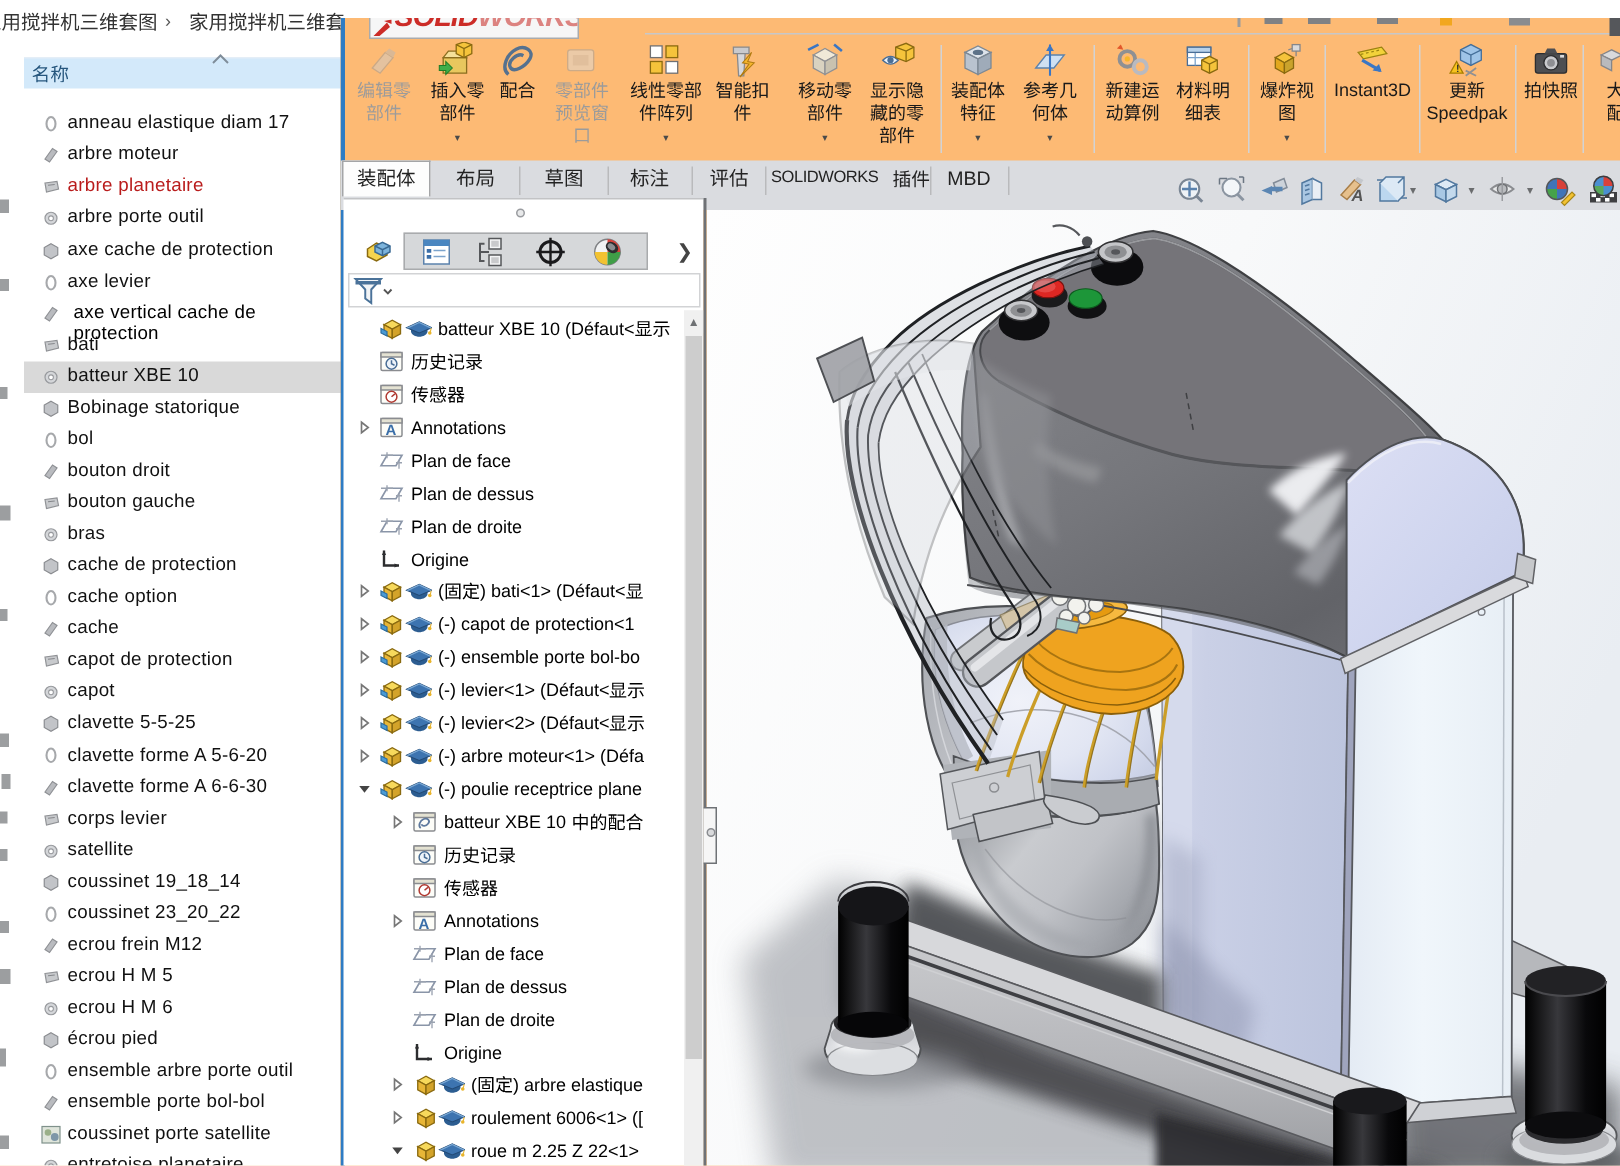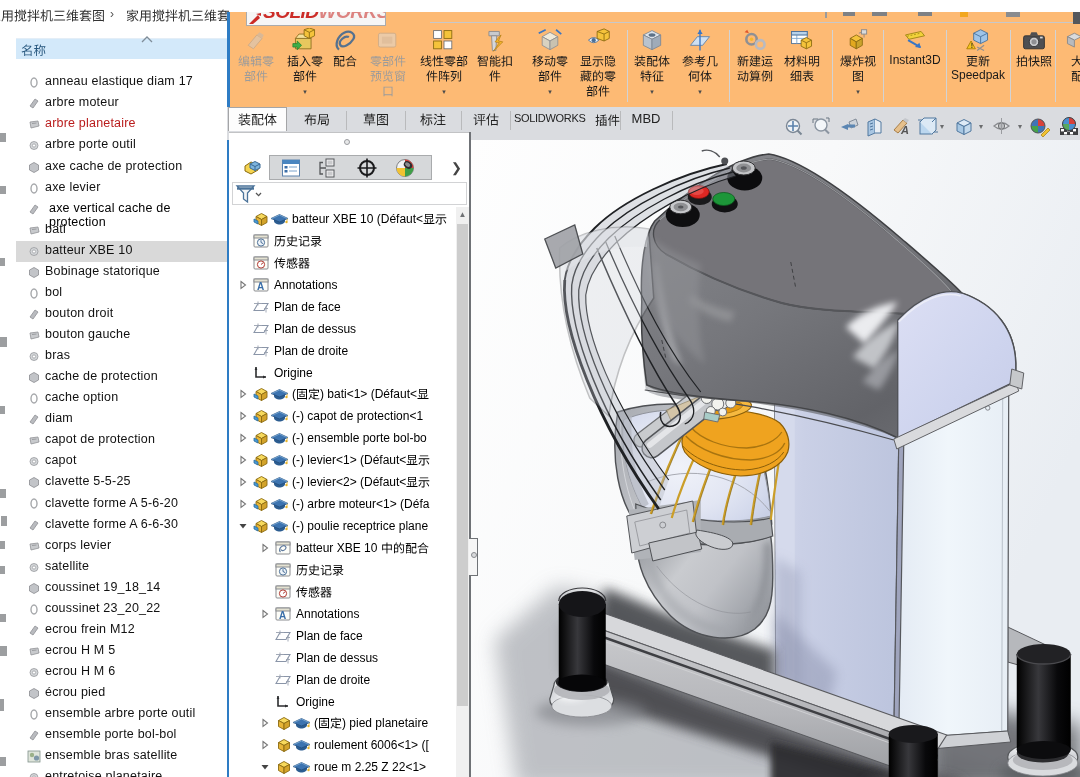--- a/index.html
+++ b/index.html
@@ -104,21 +104,21 @@
           <path d="M7 2.5 L11.5 5 L11.5 10 L7 12.5 L2.5 10 L2.5 5 Z" fill="#c2c4c8" stroke="#8a8c90" stroke-width="0.8"></path>
         </svg></div>
       <div class="abs" style="left:45px;top:369px;font-size:12.5px;color:#111;letter-spacing:.2px">cache de protection</div>
       <div class="abs" style="left:27px;top:391px;width:14px;height:15px;"><svg width="14" height="15" viewBox="0 0 14 15">
           <ellipse cx="7" cy="7.5" rx="3" ry="4.5" fill="none" stroke="#a6a8ab" stroke-width="1.4"></ellipse>
         </svg></div>
       <div class="abs" style="left:45px;top:390px;font-size:12.5px;color:#111;letter-spacing:.2px">cache option</div>
       <div class="abs" style="left:27px;top:412px;width:14px;height:15px;"><svg width="14" height="15" viewBox="0 0 14 15">
           <path d="M3 10 L8 3 L11 5 L6 12 Z" fill="#b9bbbf" stroke="#8f9195" stroke-width="0.8"></path>
         </svg></div>
-      <div class="abs" style="left:45px;top:411px;font-size:12.5px;color:#111;letter-spacing:.2px">diam</div>
+      <div class="abs" style="left:45px;top:411px;font-size:12.5px;color:#111;letter-spacing:.2px">cache</div>
       <div class="abs" style="left:27px;top:433px;width:14px;height:15px;"><svg width="14" height="15" viewBox="0 0 14 15">
           <path d="M3 5 L11 4 L12 9 L4 11 Z" fill="#c8cacd" stroke="#909296" stroke-width="0.8"></path>
           <path d="M5 6.5 L9.5 6" stroke="#85878b" stroke-width="0.7"></path>
         </svg></div>
       <div class="abs" style="left:45px;top:432px;font-size:12.5px;color:#111;letter-spacing:.2px">capot de protection</div>
       <div class="abs" style="left:27px;top:454px;width:14px;height:15px;"><svg width="14" height="15" viewBox="0 0 14 15">
           <circle cx="7" cy="7.5" r="4" fill="#d4d6d9" stroke="#97999d" stroke-width="0.8"></circle>
           <circle cx="7" cy="7.5" r="1.6" fill="#fff" stroke="#97999d" stroke-width="0.7"></circle>
         </svg></div>
       <div class="abs" style="left:45px;top:453px;font-size:12.5px;color:#111;letter-spacing:.2px">capot</div>
@@ -176,21 +176,21 @@
       <div class="abs" style="left:45px;top:706px;font-size:12.5px;color:#111;letter-spacing:.2px">ensemble arbre porte outil</div>
       <div class="abs" style="left:27px;top:728px;width:14px;height:15px;"><svg width="14" height="15" viewBox="0 0 14 15">
           <path d="M3 10 L8 3 L11 5 L6 12 Z" fill="#b9bbbf" stroke="#8f9195" stroke-width="0.8"></path>
         </svg></div>
       <div class="abs" style="left:45px;top:727px;font-size:12.5px;color:#111;letter-spacing:.2px">ensemble porte bol-bol</div>
       <div class="abs" style="left:27px;top:749px;width:14px;height:15px;"><svg width="14" height="15" viewBox="0 0 14 15">
           <rect x="1" y="2" width="12" height="11" fill="#dfe5db" stroke="#7f918b" stroke-width="0.8"></rect>
           <circle cx="5" cy="6" r="2.2" fill="#9ab089"></circle>
           <circle cx="9.5" cy="9" r="2.6" fill="#7e97a8"></circle>
         </svg></div>
-      <div class="abs" style="left:45px;top:748px;font-size:12.5px;color:#111;letter-spacing:.2px">ensemble bras satellite</div>
+      <div class="abs" style="left:45px;top:748px;font-size:12.5px;color:#111;letter-spacing:.2px">coussinet porte satellite</div>
       <div class="abs" style="left:27px;top:770px;width:14px;height:15px;"><svg width="14" height="15" viewBox="0 0 14 15">
           <circle cx="7" cy="7.5" r="4" fill="#d4d6d9" stroke="#97999d" stroke-width="0.8"></circle>
           <circle cx="7" cy="7.5" r="1.6" fill="#fff" stroke="#97999d" stroke-width="0.7"></circle>
         </svg></div>
       <div class="abs" style="left:45px;top:769px;font-size:12.5px;color:#111;letter-spacing:.2px">entretoise planetaire</div>
     </div>
     <div class="abs" style="left:227px;top:12px;width:853px;height:777px;background:#fdba74;overflow:hidden">
       <div class="abs" style="left:0px;top:0px;width:2.5px;height:777px;background:#2e7cc4"></div>
       <div class="abs" style="left:19px;top:0px;width:140px;height:14px;background:#f6f6f6;border:1px solid #a9abad;border-top:none;overflow:hidden">
         <div class="abs" style="left:16px;top:-11px;font-size:19px;font-weight:bold;font-style:italic;color:#cc2c27;letter-spacing:-0.5px">SOLID<span style="color:#dc8380">WORKS</span></div>
@@ -946,21 +946,21 @@
             <path d="M1 8.5 L9.5 4.5 L18 8.5 L9.5 12 Z" fill="#3d74b0" stroke="#234a75" stroke-width="0.7"></path>
             <path d="M1.5 8.7 L9.5 5 L17.5 8.7" fill="none" stroke="#7aa8d4" stroke-width="0.9"></path>
             <circle cx="16.5" cy="12" r="1.2" fill="#e8b42c"></circle>
             <path d="M17.5 8.8 L16.8 11.5" stroke="#e8b42c" stroke-width="0.7"></path>
           </svg>
           <span style="display:inline-block;width:4px;flex:none"></span>
           <span style="font-size:12px;color:#000;white-space:nowrap"><span>(</span><svg class="cjk" width="12.0" height="12" viewBox="0 0 12.0 12" style="margin-bottom:-2px">
               <path fill="#000" d="M4.3 6.6H7.8V8.3H4.3ZM3.5 5.9V9H8.6V5.9H6.4V4.5H9.4V3.8H6.4V2.4H5.6V3.8H2.7V4.5H5.6V5.9ZM1.1 1V11.5H2V11H10V11.5H11V1ZM2 10.1V1.9H10V10.1Z"></path>
             </svg><svg class="cjk" width="12.0" height="12" viewBox="0 0 12.0 12" style="margin-bottom:-2px">
               <path fill="#000" d="M2.7 6C2.4 8.2 1.8 9.9 0.4 11C0.6 11.1 1 11.4 1.2 11.6C2 10.9 2.5 9.9 3 8.8C4.1 10.9 5.9 11.3 8.4 11.3H11.2C11.2 11.1 11.4 10.6 11.5 10.4C10.9 10.4 8.9 10.4 8.4 10.4C7.7 10.4 7.1 10.4 6.5 10.3V7.9H10V7H6.5V5.1H9.5V4.2H2.5V5.1H5.5V10C4.5 9.7 3.8 9 3.3 7.7C3.4 7.2 3.5 6.7 3.6 6.1ZM5.1 0.6C5.3 1 5.5 1.5 5.7 1.8H1V4.5H1.9V2.7H10.1V4.5H11V1.8H6.7C6.6 1.4 6.3 0.8 6 0.4Z"></path>
-            </svg><span>) pied planetaire</span></span>
+            </svg><span>) arbre elastique</span></span>
         </div>
         <div class="row" style="left:31px;top:602.3px;height:21px;width:196px;overflow:hidden">
           <svg width="10" height="10" viewBox="0 0 10 10" style="flex:none">
             <path d="M3 1.5 L7.5 5 L3 8.5 Z" fill="none" stroke="#777" stroke-width="1.1"></path>
           </svg>
           <span style="display:inline-block;width:4px;flex:none"></span>
           <svg width="18" height="18" viewBox="0 0 18 18" style="flex:none">
             <path d="M4.5 6.5 L10 3.5 L15.5 6.5 L10 9.5 Z" fill="#f7d95c" stroke="#8a6a10" stroke-width="0.9"></path>
             <path d="M4.5 6.5 L4.5 12.5 L10 15.5 L10 9.5 Z" fill="#e8b637" stroke="#8a6a10" stroke-width="0.9"></path>
             <path d="M10 15.5 L15.5 12.5 L15.5 6.5 L10 9.5 Z" fill="#d3a32a" stroke="#8a6a10" stroke-width="0.9"></path>

